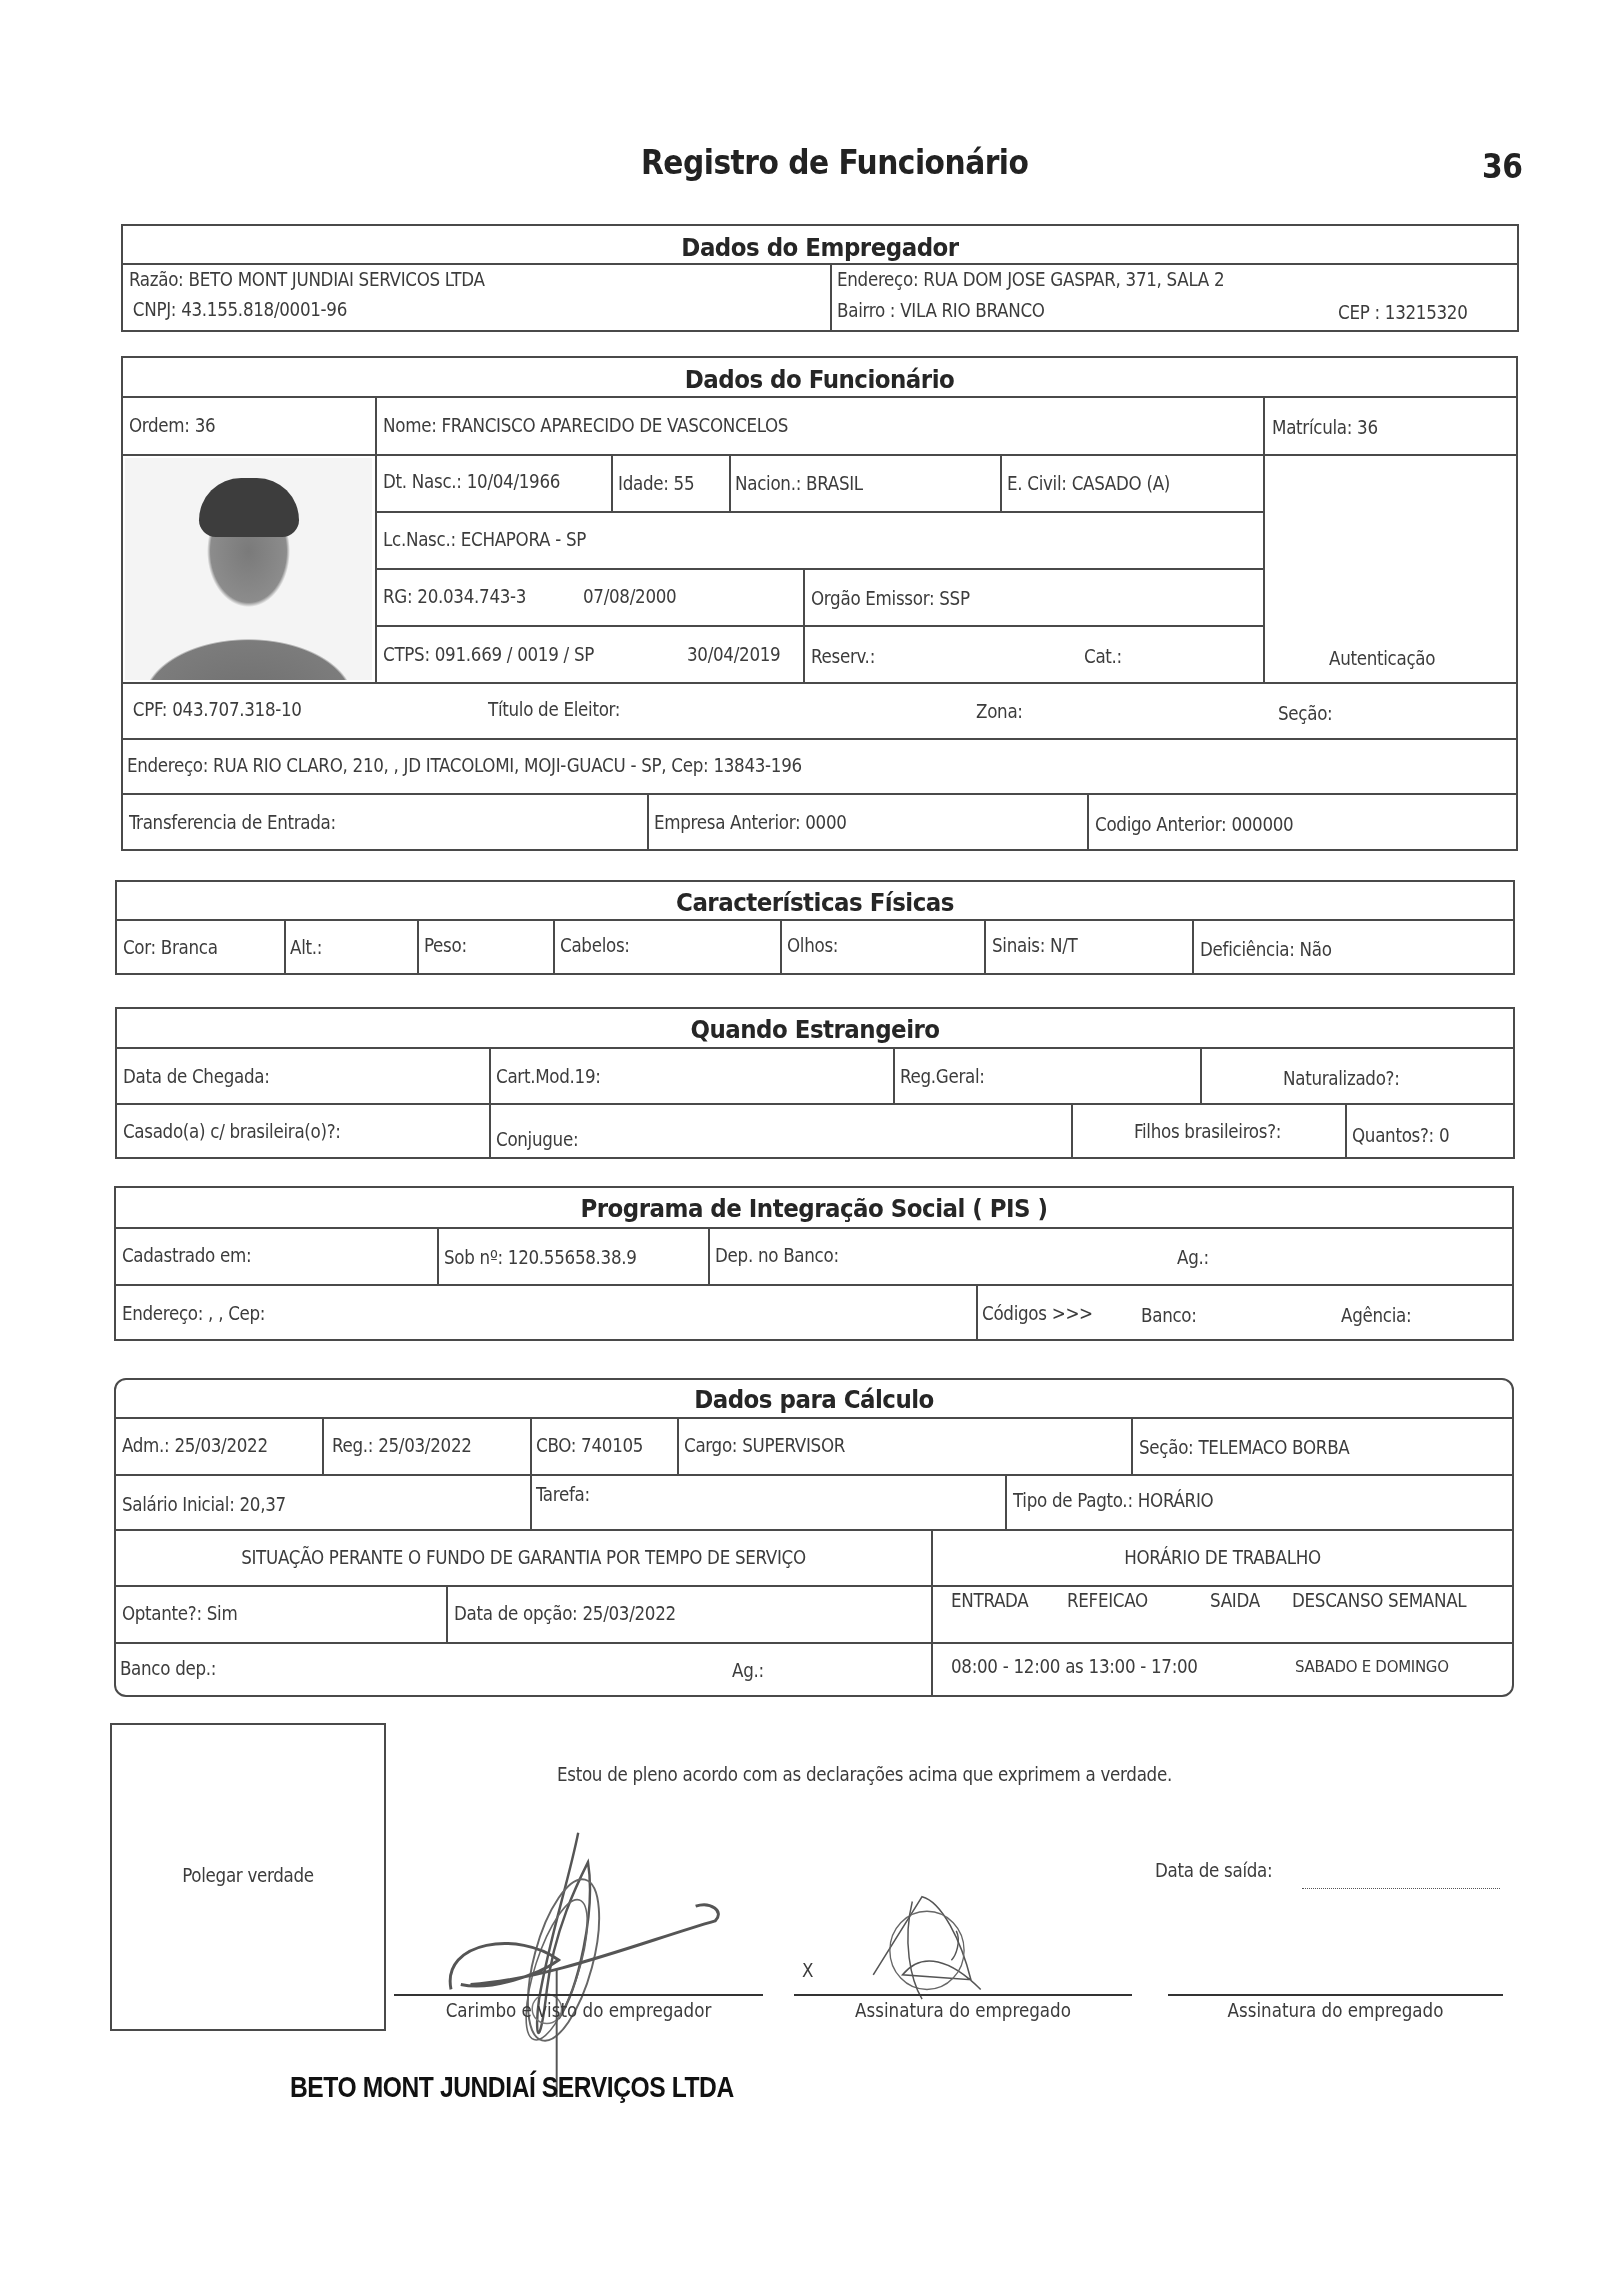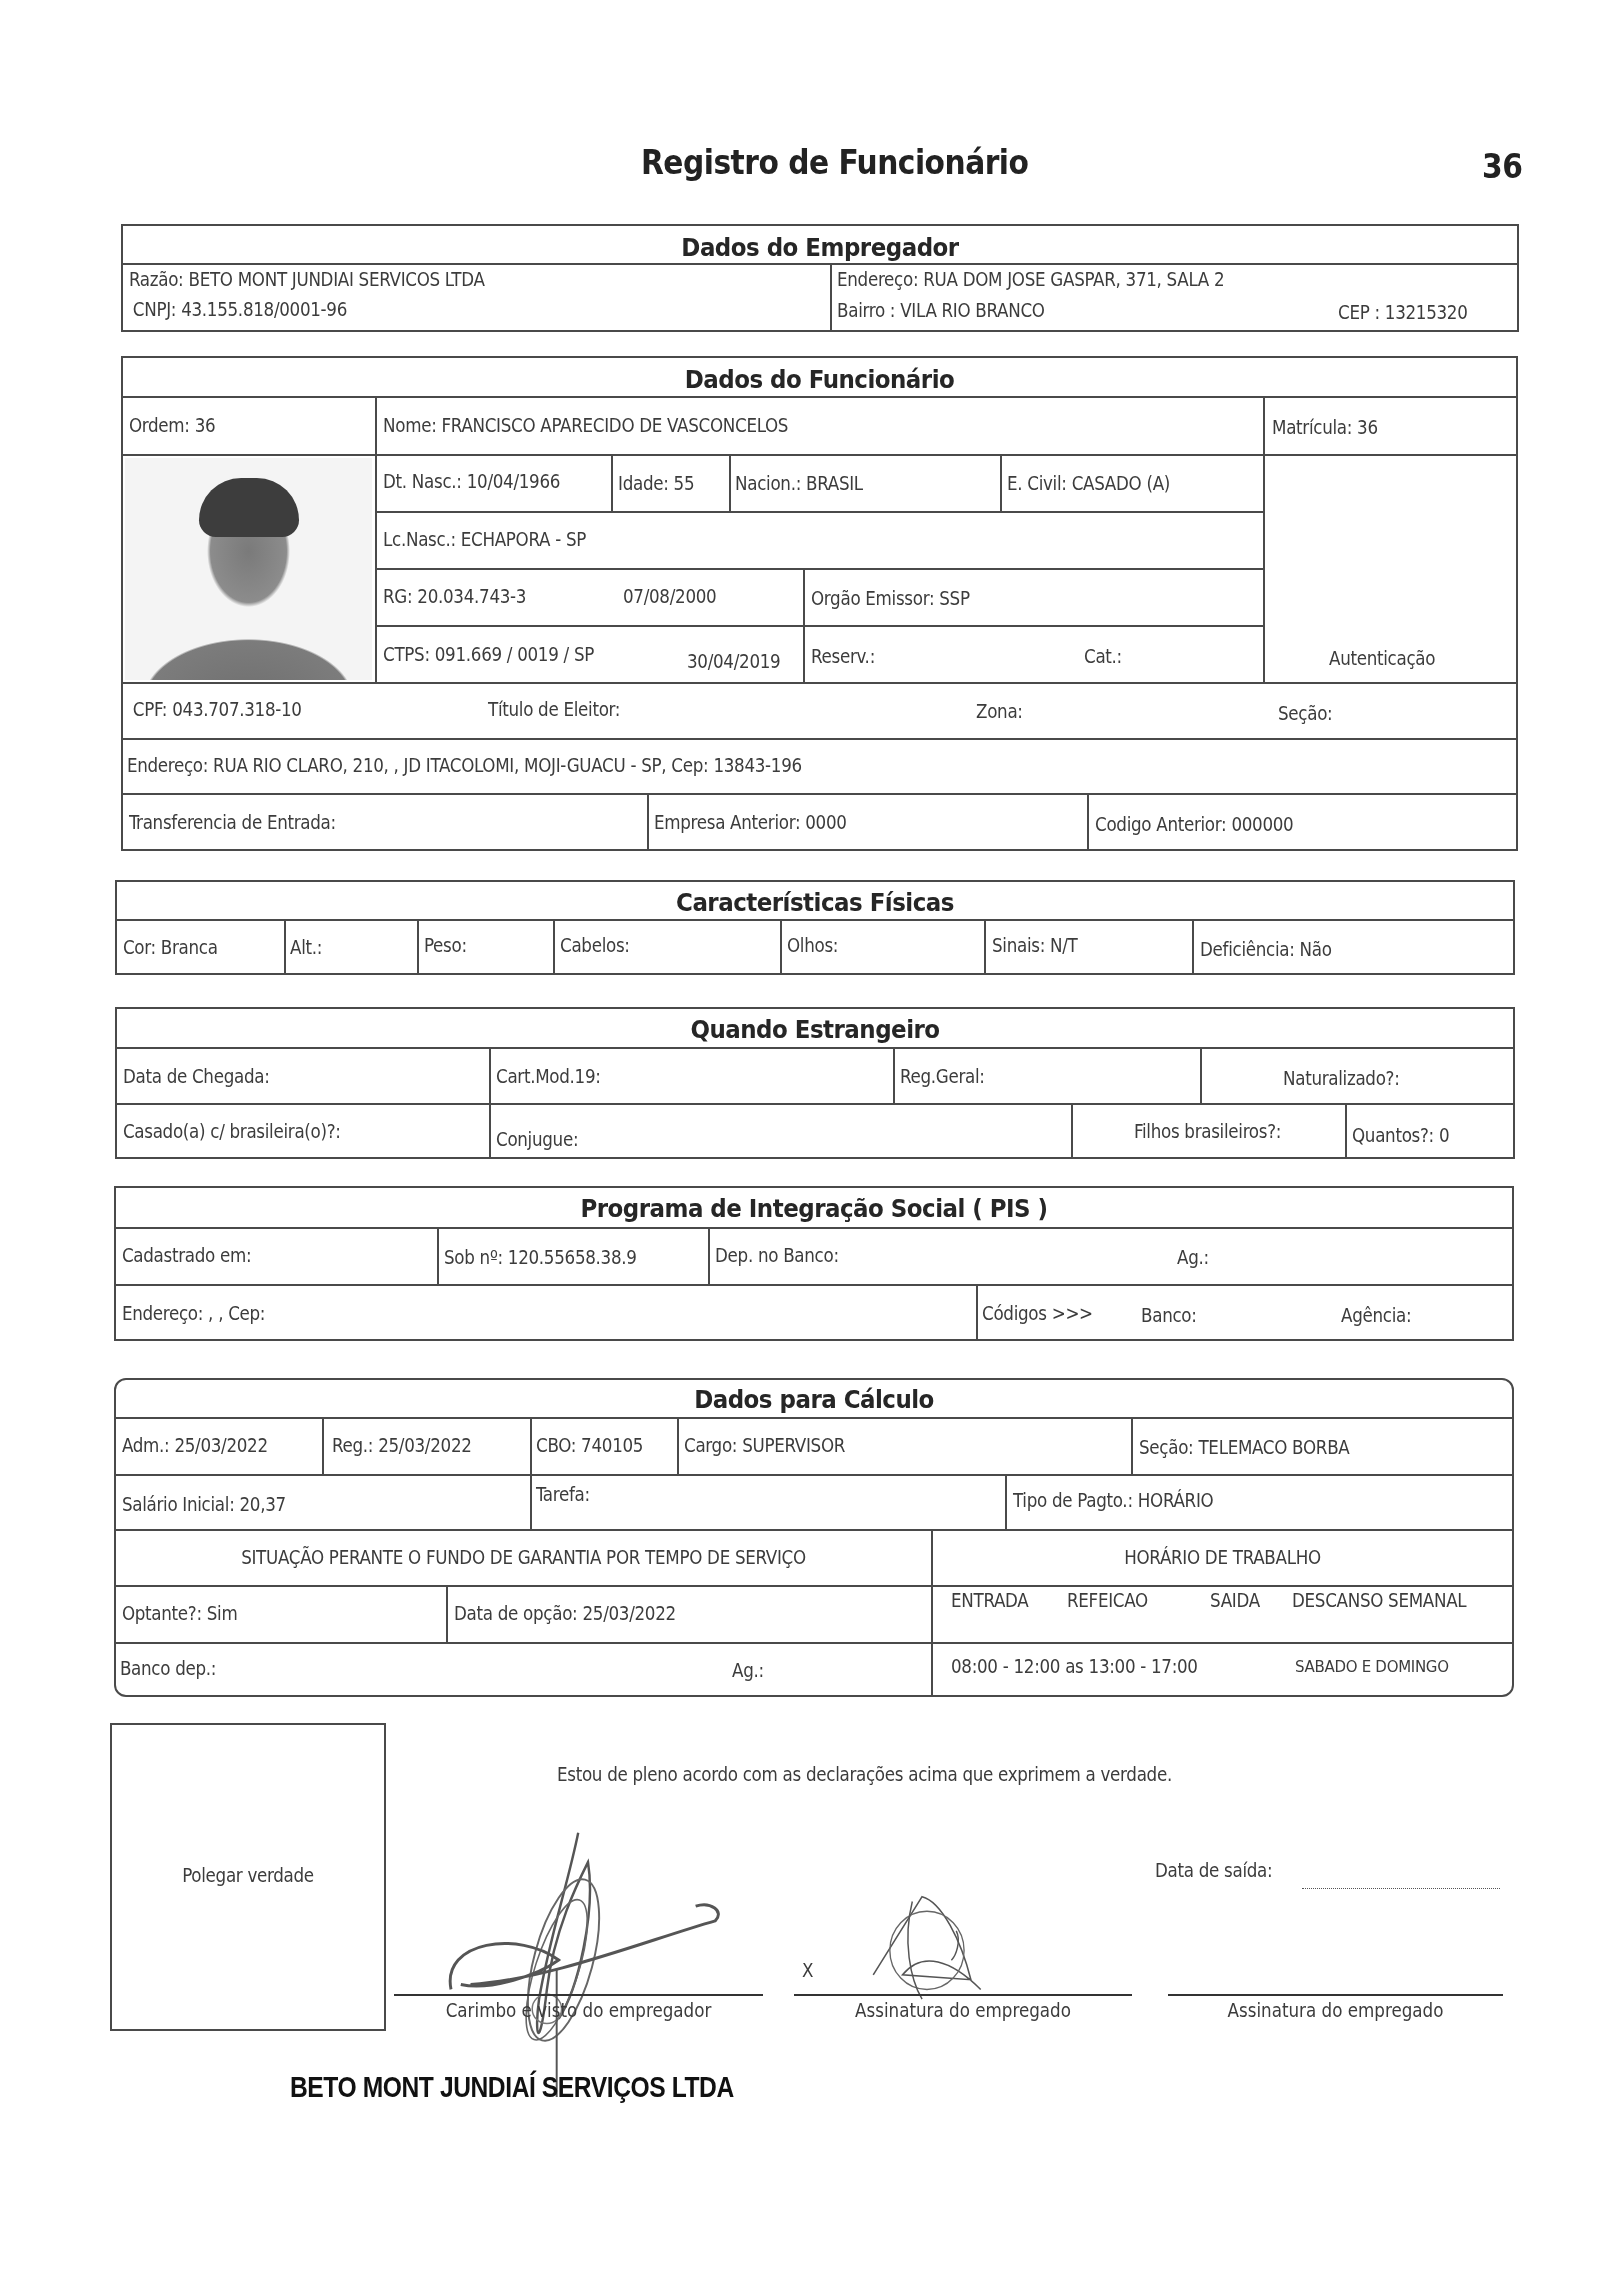--- a/index.html
+++ b/index.html
@@ -62,27 +62,27 @@
   <div class="vline" style="left:606px; top:96px; height:57px;"></div>
   <div class="cell" style="left:612px; top:115px;">Nacion.: BRASIL</div>
   <div class="vline" style="left:877px; top:96px; height:57px;"></div>
   <div class="cell" style="left:884px; top:115px;">E. Civil: CASADO (A)</div>
   <div class="hline" style="left:252px; width:888px; top:153px;"></div>
 
   <div class="cell" style="left:260px; top:171px;">Lc.Nasc.: ECHAPORA - SP</div>
   <div class="hline" style="left:252px; width:888px; top:210px;"></div>
 
   <div class="cell" style="left:260px; top:228px;">RG: 20.034.743-3</div>
-  <div class="cell" style="left:500px; top:228px;">07/08/2000</div>
+  <div class="cell" style="left:460px; top:228px;">07/08/2000</div>
   <div class="vline" style="left:680px; top:210px; height:115px;"></div>
   <div class="cell" style="left:688px; top:230px;">Orgão Emissor: SSP</div>
   <div class="hline" style="left:252px; width:888px; top:267px;"></div>
 
   <div class="cell" style="left:260px; top:286px;">CTPS: 091.669 / 0019 / SP</div>
-  <div class="cell" style="left:564px; top:286px;margin-top:7px;">30/04/2019</div>
+  <div class="cell" style="left:564px; top:286px;">30/04/2019</div>
   <div class="cell" style="left:688px; top:288px;">Reserv.:</div>
   <div class="cell" style="left:961px; top:288px;">Cat.:</div>
   <div class="cell" style="left:1206px; top:290px;">Autenticação</div>
   <div class="hline" style="left:0; right:0; top:324px;"></div>
 
   <div class="cell" style="left:9.8px; top:341px;">CPF: 043.707.318-10</div>
   <div class="cell" style="left:365px; top:341px;">Título de Eleitor:</div>
   <div class="cell" style="left:853px; top:343px;">Zona:</div>
   <div class="cell" style="left:1155px; top:345px;">Seção:</div>
   <div class="hline" style="left:0; right:0; top:380px;"></div>

